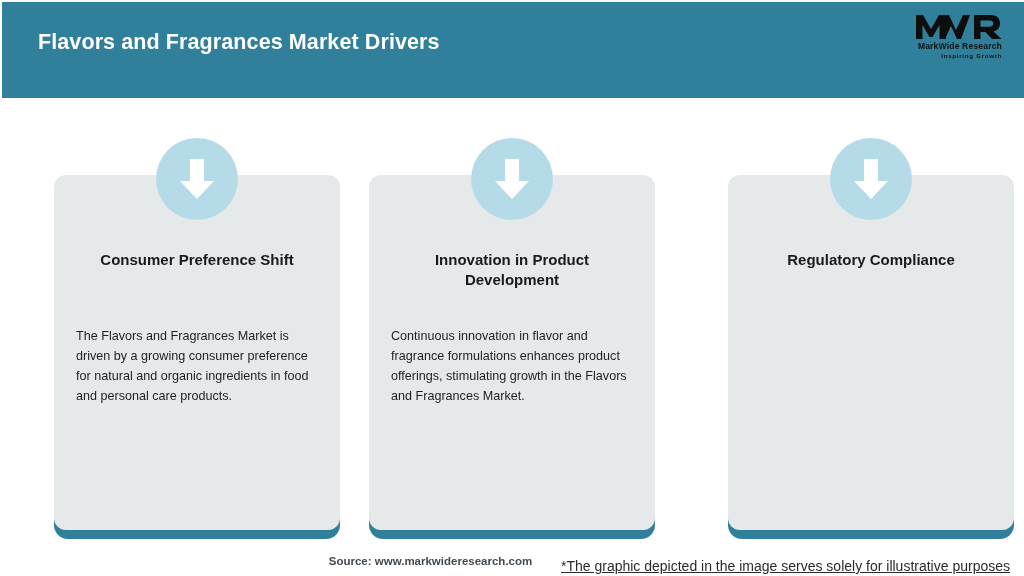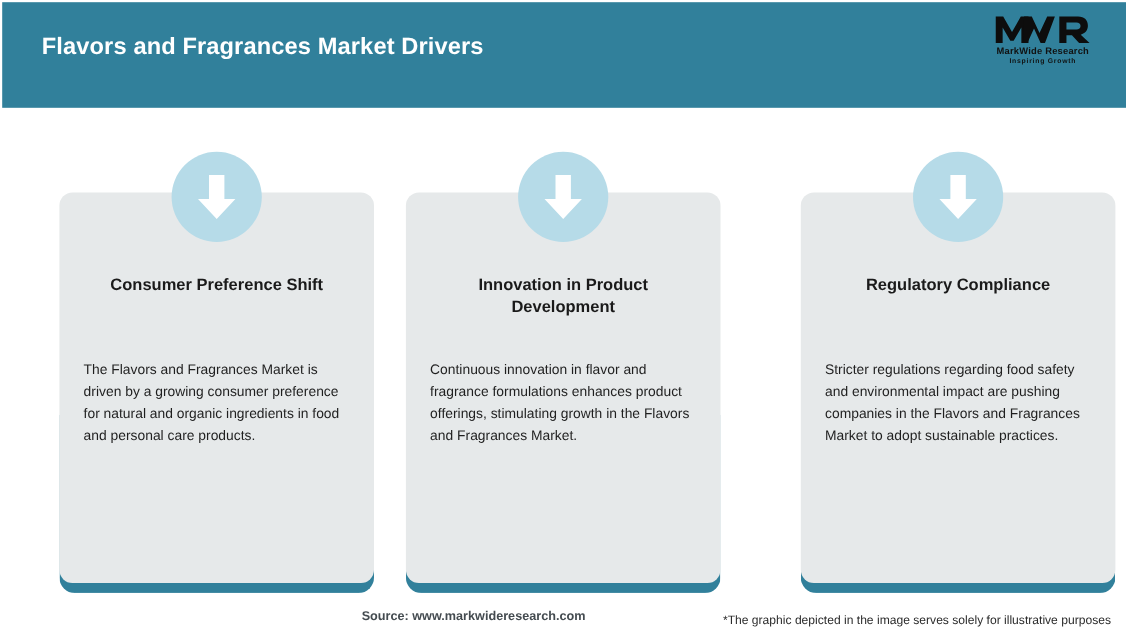--- a/index.html
+++ b/index.html
@@ -40,21 +40,21 @@
     white-space: nowrap;
   }
 
   
   #logo {
     position: absolute;
     right: 22px;
     top: 12px;
     width: 108px;
     height: 52px;
-    text-align: center;
+    text-align: right;
   }
   #logo-mark {
     display: block;
     height: 26px;
     line-height: 26px;
   }
   #logo-name {
     display: block;
     font-size: 8.5px;
     font-weight: bold;
@@ -156,23 +156,24 @@
     text-align: center;
     font-size: 11.5px;
     font-weight: bold;
     color: #444b50;
   }
 
   #disclaimer {
     position: absolute;
     right: 14px;
     top: 558px;
-    font-size: 11px;
+    font-size: 14px;
     color: #2b2b2b;
     white-space: nowrap;
+    text-decoration: underline;
   }
 </style>
 </head>
 <body>
 
 <div id="slide">
 
   <div id="header-band">
     <div id="page-title">Flavors and Fragrances Market Drivers</div>
 
@@ -222,20 +223,19 @@
 
   <div class="column col-2">
     <div class="frame"></div>
     <div class="card">
       <div class="icon-circle">
         <svg width="40" height="44" viewBox="0 0 40 44" aria-hidden="true">
           <polygon points="13,2 27,2 27,24 37,24 20,42 3,24 13,24" fill="#FFFFFF"></polygon>
         </svg>
       </div>
       <div class="card-title">Regulatory Compliance</div>
-      <div class="card-body">Stricter regulations regarding food safety and environmental impact are pushing companies in the Flavors and Fragrances Market to adopt sustainable practices.</div>
     </div>
   </div>
 
   <div id="source-note">Source: www.markwideresearch.com</div>
   <div id="disclaimer">*The graphic depicted in the image serves solely for illustrative purposes</div>
 
 </div>
 
 </body></html>

